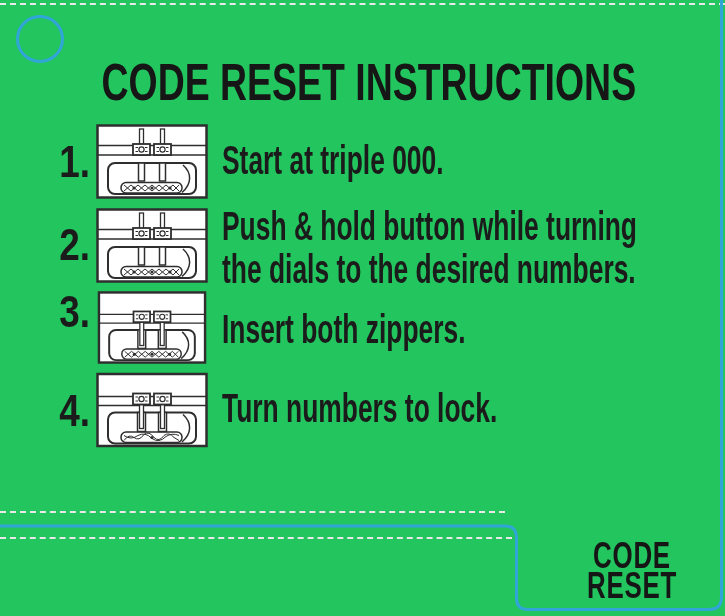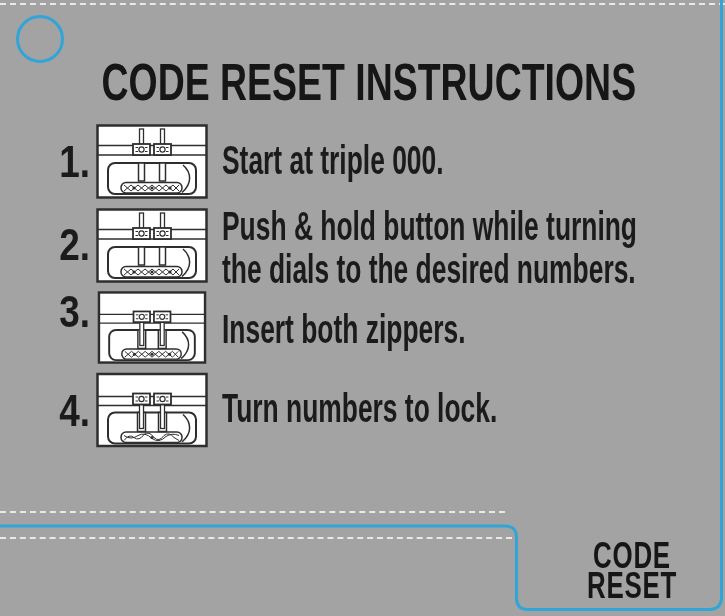--- a/index.html
+++ b/index.html
@@ -1,17 +1,17 @@
 <!DOCTYPE html>
 <html><head>
 <meta charset="utf-8">
 <style>
   html,body { margin:0; padding:0; background:#fff; }
   #card {
-    position:relative; width:725px; height:616px; background:#a3a3a3;
+    position:relative; width:725px; height:616px; background:#22c55e;
     overflow:hidden; font-family:"Liberation Sans", sans-serif; color:#1b1b1b;
   }
   .dash { position:absolute; height:0; border-top:2px dashed #e9e9e9; }
   .dash.top  { top:3px; left:0; width:725px; }
   .dash.mid1 { top:511px; left:0; width:505px; }
   .dash.mid2 { top:537px; left:0; width:512px; }
 
   .diecut { position:absolute; top:0; left:0; pointer-events:none; }
 
   .punch-circle {

